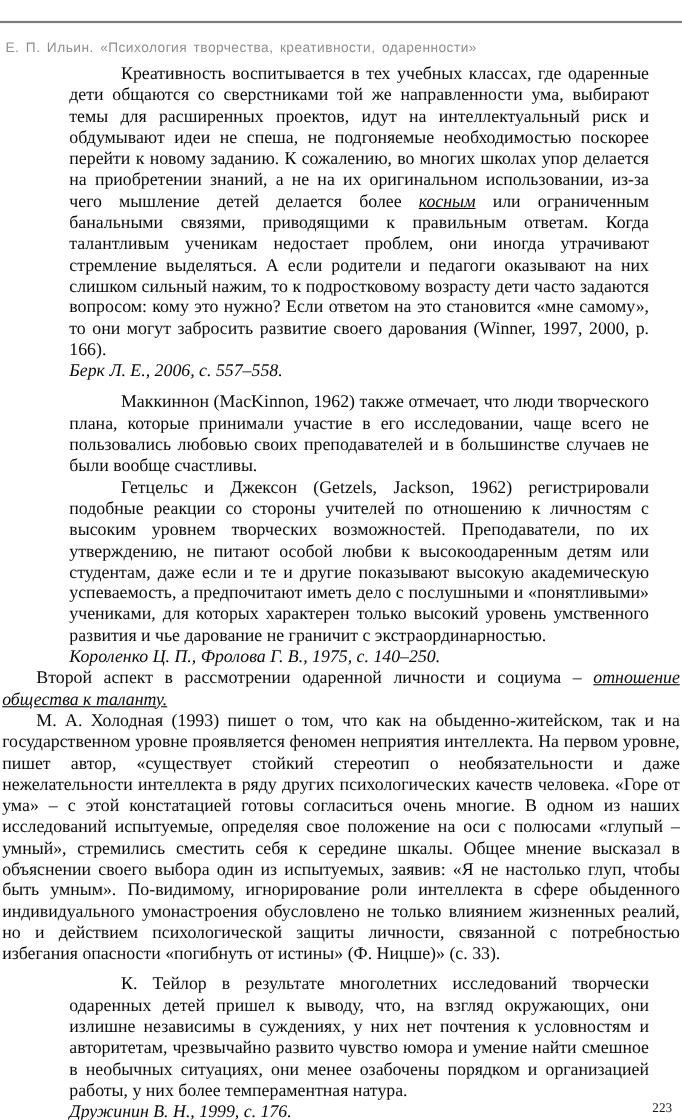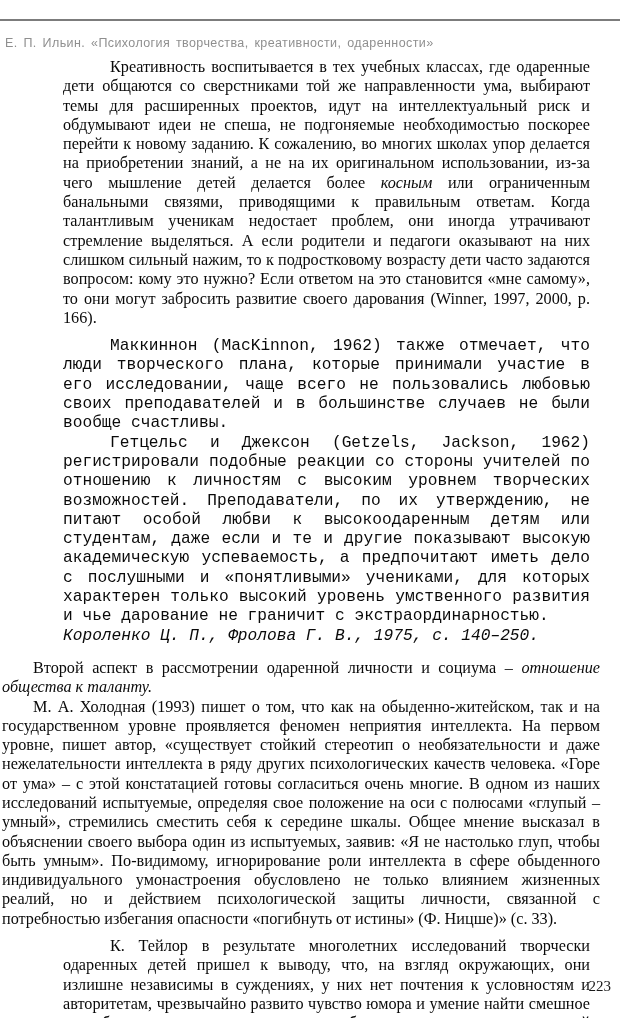--- a/index.html
+++ b/index.html
@@ -31,43 +31,44 @@
     position: absolute; top: 58px; left: 0; right: 0;
     font-size: 16.2px;
     line-height: 19.3px;
     text-align: justify;
     hyphens: auto;
   }
   .quote { margin: 0 30px 0 63px; }
   .quote p { margin: 0; text-indent: 47px; }
   .quote p.attribution { text-indent: 0; font-style: italic; }
   .quote-berk { margin-bottom: 9px; }
-  .quote-korolenko { margin-bottom: 13px; font-family: Liberation Mono, monospace; }
+  .quote-korolenko { margin-bottom: 0; }
   .quote-druzhinin { margin-top: 8px; }
-  .bodypara { margin: 0 20px 0 2px; text-indent: 31px; }
+  .bodypara { margin: 0 2px 0 2px; text-indent: 31px; }
   .bodypara p { margin: 0; }
   .page-number {
-    position: absolute; right: 9px; bottom: 23px;
-    font-size: 15px;
+    position: absolute; right: 9px; bottom: 3px;
+    font-size: 12px;
     color: #1a1a1a;
   }
-  i { font-style: italic; }
+  i { font-style: italic; text-decoration: underline; }
 </style>
 </head>
 <body>
 
 <div class="page-header">
   <span>Е. П. Ильин. «Психология творчества, креативности, одаренности»</span>
 </div>
 <div class="header-rule"></div>
 
 <div class="content">
 
   <section class="quote quote-berk">
     <p><span>Креативность воспитывается в тех учебных классах, где одаренные дети общаются со сверстниками той же направленности ума, выбирают темы для расширенных проектов, идут на интеллектуальный риск и обдумывают идеи не спеша, не подгоняемые необходимостью поскорее перейти к новому заданию. К сожалению, во многих школах упор делается на приобретении знаний, а не на их оригинальном использовании, из-за чего мышление детей делается более </span><i>косным</i><span> или ограниченным банальными связями, приводящими к правильным ответам. Когда талантливым ученикам недостает проблем, они иногда утрачивают стремление выделяться. А если родители и педагоги оказывают на них слишком сильный нажим, то к подростковому возрасту дети часто задаются вопросом: кому это нужно? Если ответом на это становится «мне самому», то они могут забросить развитие своего дарования (Winner, 1997, 2000, p. 166).</span></p>
+    <p class="attribution">Берк Л. Е., 2006, с. 557–558.</p>
   </section>
 
   <section class="quote quote-korolenko">
     <p>Маккиннон (MacKinnon, 1962) также отмечает, что люди творческого плана, которые принимали участие в его исследовании, чаще всего не пользовались любовью своих преподавателей и в большинстве случаев не были вообще счастливы.</p>
     <p>Гетцельс и Джексон (Getzels, Jackson, 1962) регистрировали подобные реакции со стороны учителей по отношению к личностям с высоким уровнем творческих возможностей. Преподаватели, по их утверждению, не питают особой любви к высокоодаренным детям или студентам, даже если и те и другие показывают высокую академическую успеваемость, а предпочитают иметь дело с послушными и «понятливыми» учениками, для которых характерен только высокий уровень умственного развития и чье дарование не граничит с экстраординарностью.</p>
     <p class="attribution">Короленко Ц. П., Фролова Г. В., 1975, с. 140–250.</p>
   </section>
 
   <div class="bodypara">
     <p><span>Второй аспект в рассмотрении одаренной личности и социума – </span><i>отношение общества к таланту.</i></p>

